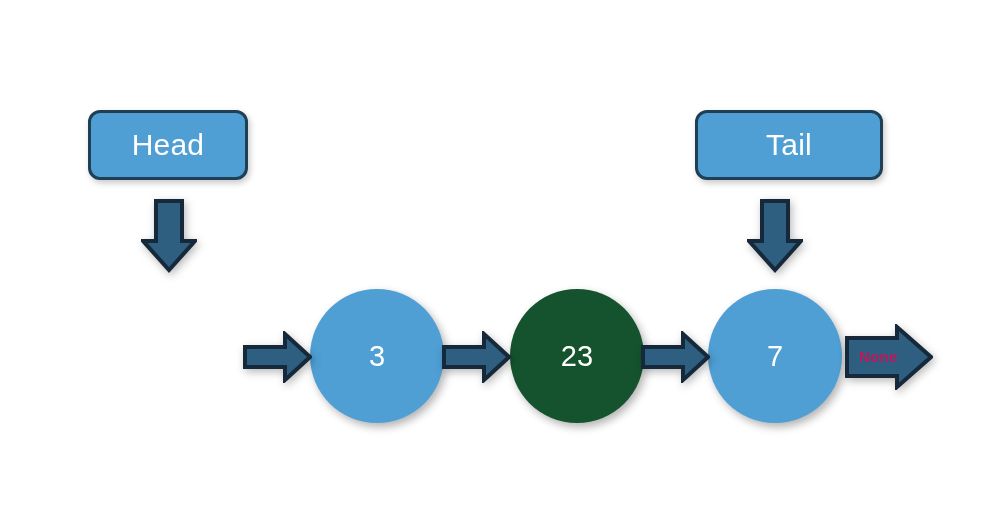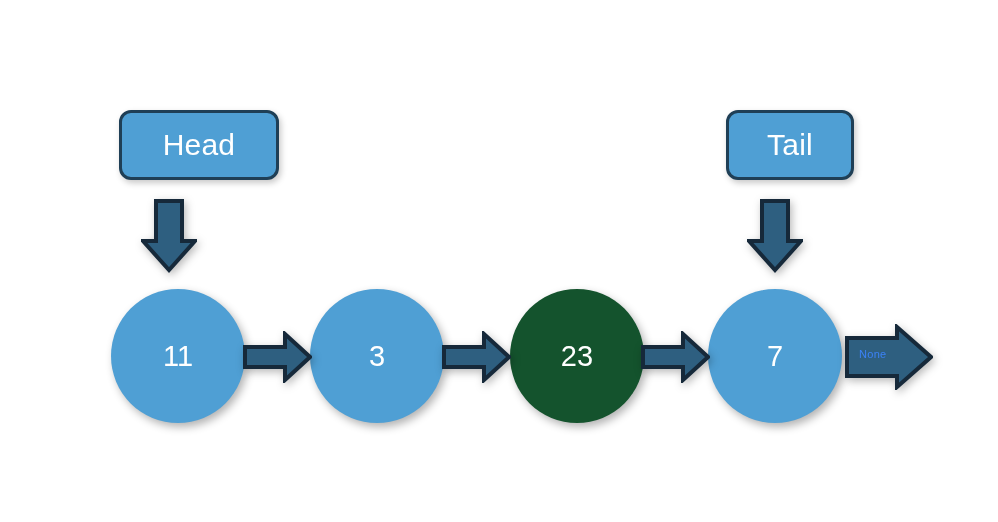--- a/index.html
+++ b/index.html
@@ -27,21 +27,20 @@
     border: 3px solid #1f3f56;
     border-radius: 12px;
     display: flex;
     align-items: center;
     justify-content: center;
     color: #ffffff;
     font-size: 30px;
     font-weight: 400;
     letter-spacing: 0.2px;
     box-shadow: 2px 3px 6px rgba(0,0,0,0.22);
-    margin-left: 31px;
   }
 
   
   .node {
     position: absolute;
     box-sizing: border-box;
     border-radius: 50%;
     display: flex;
     align-items: center;
     justify-content: center;
@@ -57,56 +56,53 @@
   .arrow {
     position: absolute;
     line-height: 0;
     filter: drop-shadow(2px 3px 4px rgba(0,0,0,0.28));
   }
   .arrow svg { display: block; }
 
   
   .none-label {
     position: absolute;
-    color: #3b82f6;
-    font-size: 11px;
-    font-weight: normal;
+    color: #be185d;
+    font-size: 15px;
+    font-weight: bold;
     letter-spacing: 0.3px;
     white-space: nowrap;
     pointer-events: none;
   }
 </style>
 </head>
 <body>
 
 <div id="canvas">
 
   <div class="ptr-box" id="head-box" style="left: 88px; top: 110px; width: 160px; height: 70px;">
     <span>Head</span>
   </div>
 
   <div class="arrow" id="head-arrow" style="left: 141px; top: 199px;">
     <svg width="56" height="74" viewBox="0 0 56 74">
       <path d="M15,2 L41,2 L41,42 L54,42 L28,71 L2,42 L15,42 Z" fill="#2e5f80" stroke="#16293a" stroke-width="4" stroke-linejoin="miter"></path>
     </svg>
   </div>
 
-  <div class="ptr-box" id="tail-box" style="left: 695px; top: 110px; width: 128px; height: 70px;">
+  <div class="ptr-box" id="tail-box" style="left: 695px; top: 110px; width: 188px; height: 70px;">
     <span>Tail</span>
   </div>
 
   <div class="arrow" id="tail-arrow" style="left: 747px; top: 199px;">
     <svg width="56" height="74" viewBox="0 0 56 74">
       <path d="M15,2 L41,2 L41,42 L54,42 L28,71 L2,42 L15,42 Z" fill="#2e5f80" stroke="#16293a" stroke-width="4" stroke-linejoin="miter"></path>
     </svg>
   </div>
 
-  <div class="node blue" id="node-0" style="left: 111px; top: 289px; width: 134px; height: 134px; background: rgb(79, 159, 212);">
-    <span>11</span>
-  </div>
 
   <div class="node blue" id="node-1" style="left: 310px; top: 289px; width: 134px; height: 134px; background: rgb(79, 159, 212);">
     <span>3</span>
   </div>
 
   <div class="node orange" id="node-2" style="left: 510px; top: 289px; width: 134px; height: 134px; background: #14532d;">
     <span>23</span>
   </div>
 
   <div class="node blue" id="node-3" style="left: 708px; top: 289px; width: 134px; height: 134px; background: rgb(79, 159, 212);">

